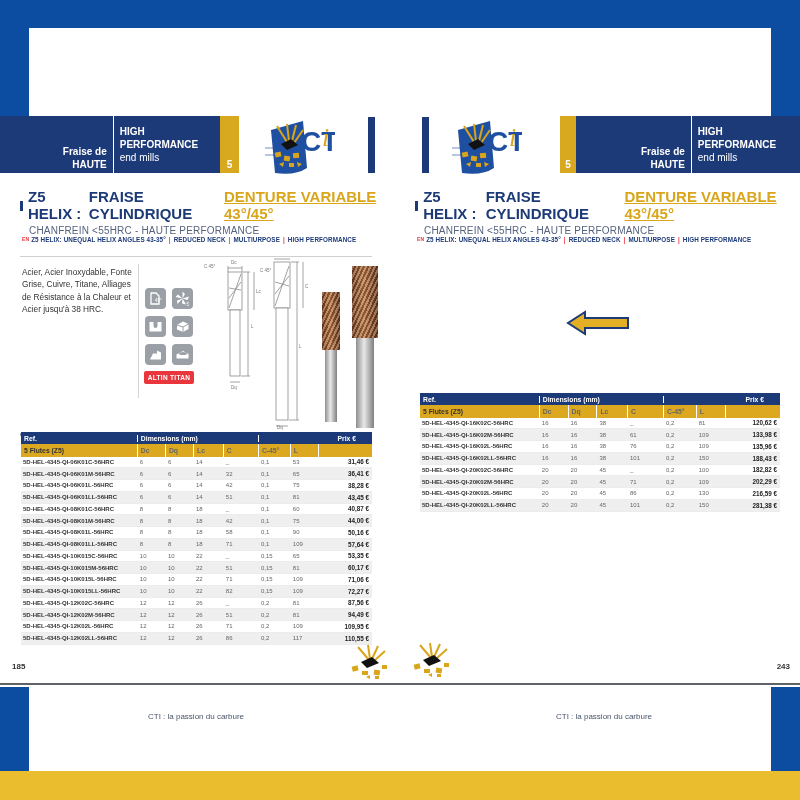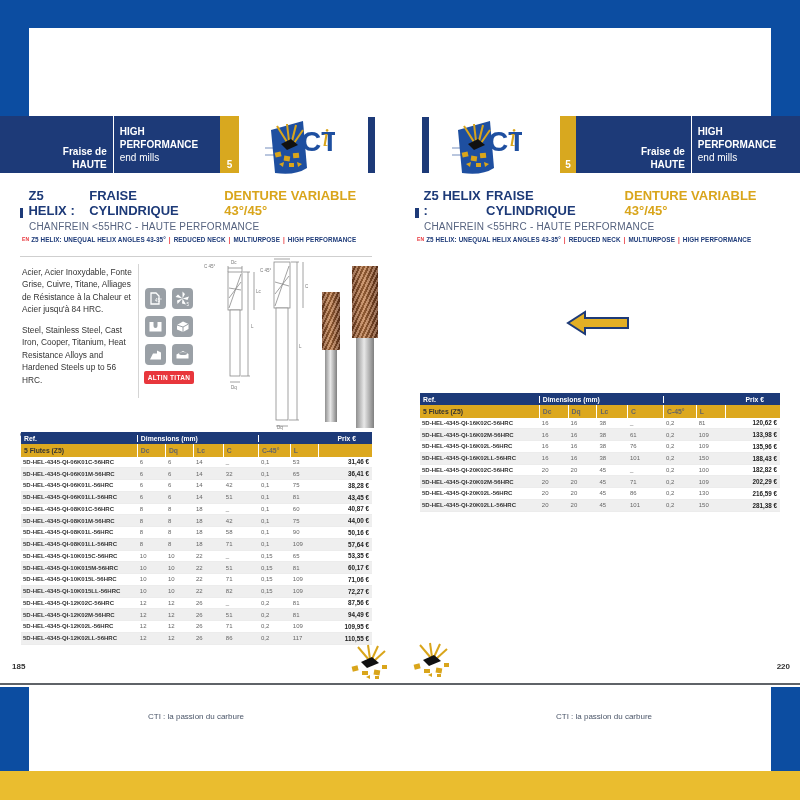--- a/index.html
+++ b/index.html
@@ -12,25 +12,25 @@
   .colR{left:771px;top:28px;width:29px;height:88px;background:#0c4da1;}
   .band{top:116px;height:57px;background:#1d3a78;display:flex;align-items:center;color:#fff;}
   .band .fr{width:113px;text-align:right;font-weight:bold;font-size:10px;line-height:1.3;padding-right:6px;margin-top:40px;}
   .band .div{width:1px;height:100%;background:#fff;}
   .band .en{padding-left:6px;font-size:10px;line-height:1.3;}
   .band .en .b{font-weight:bold;}
   .goldtab{top:116px;height:57px;background:#d8a81f;color:#fff;font-weight:bold;font-size:10px;
            display:flex;align-items:flex-end;justify-content:center;padding-bottom:3px;box-sizing:border-box;}
   .vbar{top:117px;width:7px;height:56px;background:#1d3a78;}
   
-  .titleline{display:flex;align-items:flex-end;font-size:13px;}
+  .titleline{display:flex;align-items:center;font-size:15px;}
   .tick{width:4px;height:10px;background:#1d3a78;margin:1px 5px 0 0;}
   .t-lead{font-weight:bold;color:#1d3a78;}
   .t-main{color:#1d3a78;font-weight:600;margin-left:4px;}
-  .t-high{color:#d9a51b;font-weight:bold;margin-left:12px;}
+  .t-high{color:#d9a51b;font-weight:bold;margin-left:12px;text-decoration:underline;}
   .subtitle{font-size:10px;color:#56637f;margin:3px 0 0 9px;letter-spacing:.2px;}
   .enline{font-size:6.3px;font-weight:bold;color:#1d3a78;letter-spacing:.1px;}
   .enline .tag{color:#e8363c;font-size:5px;vertical-align:top;margin-right:2px;}
   .enline .sep{color:#e8363c;margin:0 3px;}
   .rule{background:#cfcfcf;height:1px;}
   
   .mats{font-size:8.3px;color:#333;line-height:1.5;width:112px;}
   .mats p{margin:0 0 8px 0;}
   .icongrid{display:grid;grid-template-columns:21px 21px;grid-gap:7px 6px;}
   .icon{width:21px;height:21px;background:#9aa0a6;border-radius:4px;display:flex;align-items:center;justify-content:center;}
@@ -177,22 +177,21 @@
       <div class="tick"></div>
       <span class="t-lead">Z5 HELIX :</span>
       <span class="t-main">FRAISE CYLINDRIQUE</span>
       <span class="t-high">DENTURE VARIABLE 43°/45°</span>
     </div>
     <div class="subtitle">CHANFREIN &lt;55HRC - HAUTE PERFORMANCE</div>
   </div>
   <div class="abs enline" style="left:417px;top:236px;"><span class="tag">EN</span><span>Z5 HELIX: UNEQUAL HELIX ANGLES 43-35°</span><span class="sep">|</span><span>REDUCED NECK</span><span class="sep">|</span><span>MULTIURPOSE</span><span class="sep">|</span><span>HIGH PERFORMANCE</span></div>
 
   <div class="abs mats" style="left:22px;top:266px;">
-    <p>Acier, Acier Inoxydable, Fonte Grise, Cuivre, Titane, Alliages de Résistance à la Chaleur et Acier jusqu'à 84 HRC.</p>
-    <p>Steel, Stainless Steel, Cast Iron, Cooper, Titanium, Heat Resistance Alloys and Hardened Steels up to 56 HRC.</p>
+    <p>Acier, Acier Inoxydable, Fonte Grise, Cuivre, Titane, Alliages de Résistance à la Chaleur et Acier jusqu'à 38 HRC.</p>
   </div>
   <div class="abs vline" style="left:138px;top:264px;height:134px;"></div>
 
   <div class="abs icongrid" style="left:145px;top:288px;">
     <div class="icon">
       <svg width="17" height="17" viewBox="0 0 17 17">
         <path d="M4,3 h5 l3,3 v8 h-8 Z" fill="none" stroke="#fff" stroke-width="1.3"></path>
         <text x="8" y="12" font-size="4.5" fill="#fff" font-family="Liberation Sans,sans-serif">45°</text>
       </svg>
     </div>
@@ -560,21 +559,21 @@
           <div class="tc c5">0,2</div>
           <div class="tc c6">150</div>
           <div class="tc c7">281,38 €</div>
         </div>
       </div>
   </div>
 
   <div class="abs pageno" style="left:12px;top:662px;">185</div>
   <div class="abs tagline" style="left:20px;top:664px;width:352px;">CTI : la passion du carbure</div>
   <div class="abs tagline" style="left:428px;top:664px;width:352px;">CTI : la passion du carbure</div>
-  <div class="abs pageno" style="left:744px;top:662px;width:46px;text-align:right;">220</div>
+  <div class="abs pageno" style="left:744px;top:662px;width:46px;text-align:right;">243</div>
 
   <svg class="abs" style="left:348px;top:644px;" width="42" height="36" viewBox="0 0 42 36">
     <g stroke="#d9a51b" stroke-width="2">
       <line x1="21" y1="16" x2="10" y2="3"></line>
         <line x1="22" y1="15" x2="20" y2="1"></line>
       <line x1="24" y1="15" x2="30" y2="2"></line>
         <line x1="26" y1="17" x2="37" y2="7"></line>
     </g>
     <polygon points="13,18 24,13 31,19 19,24" fill="#111"></polygon>
     <g fill="#d9a51b">

